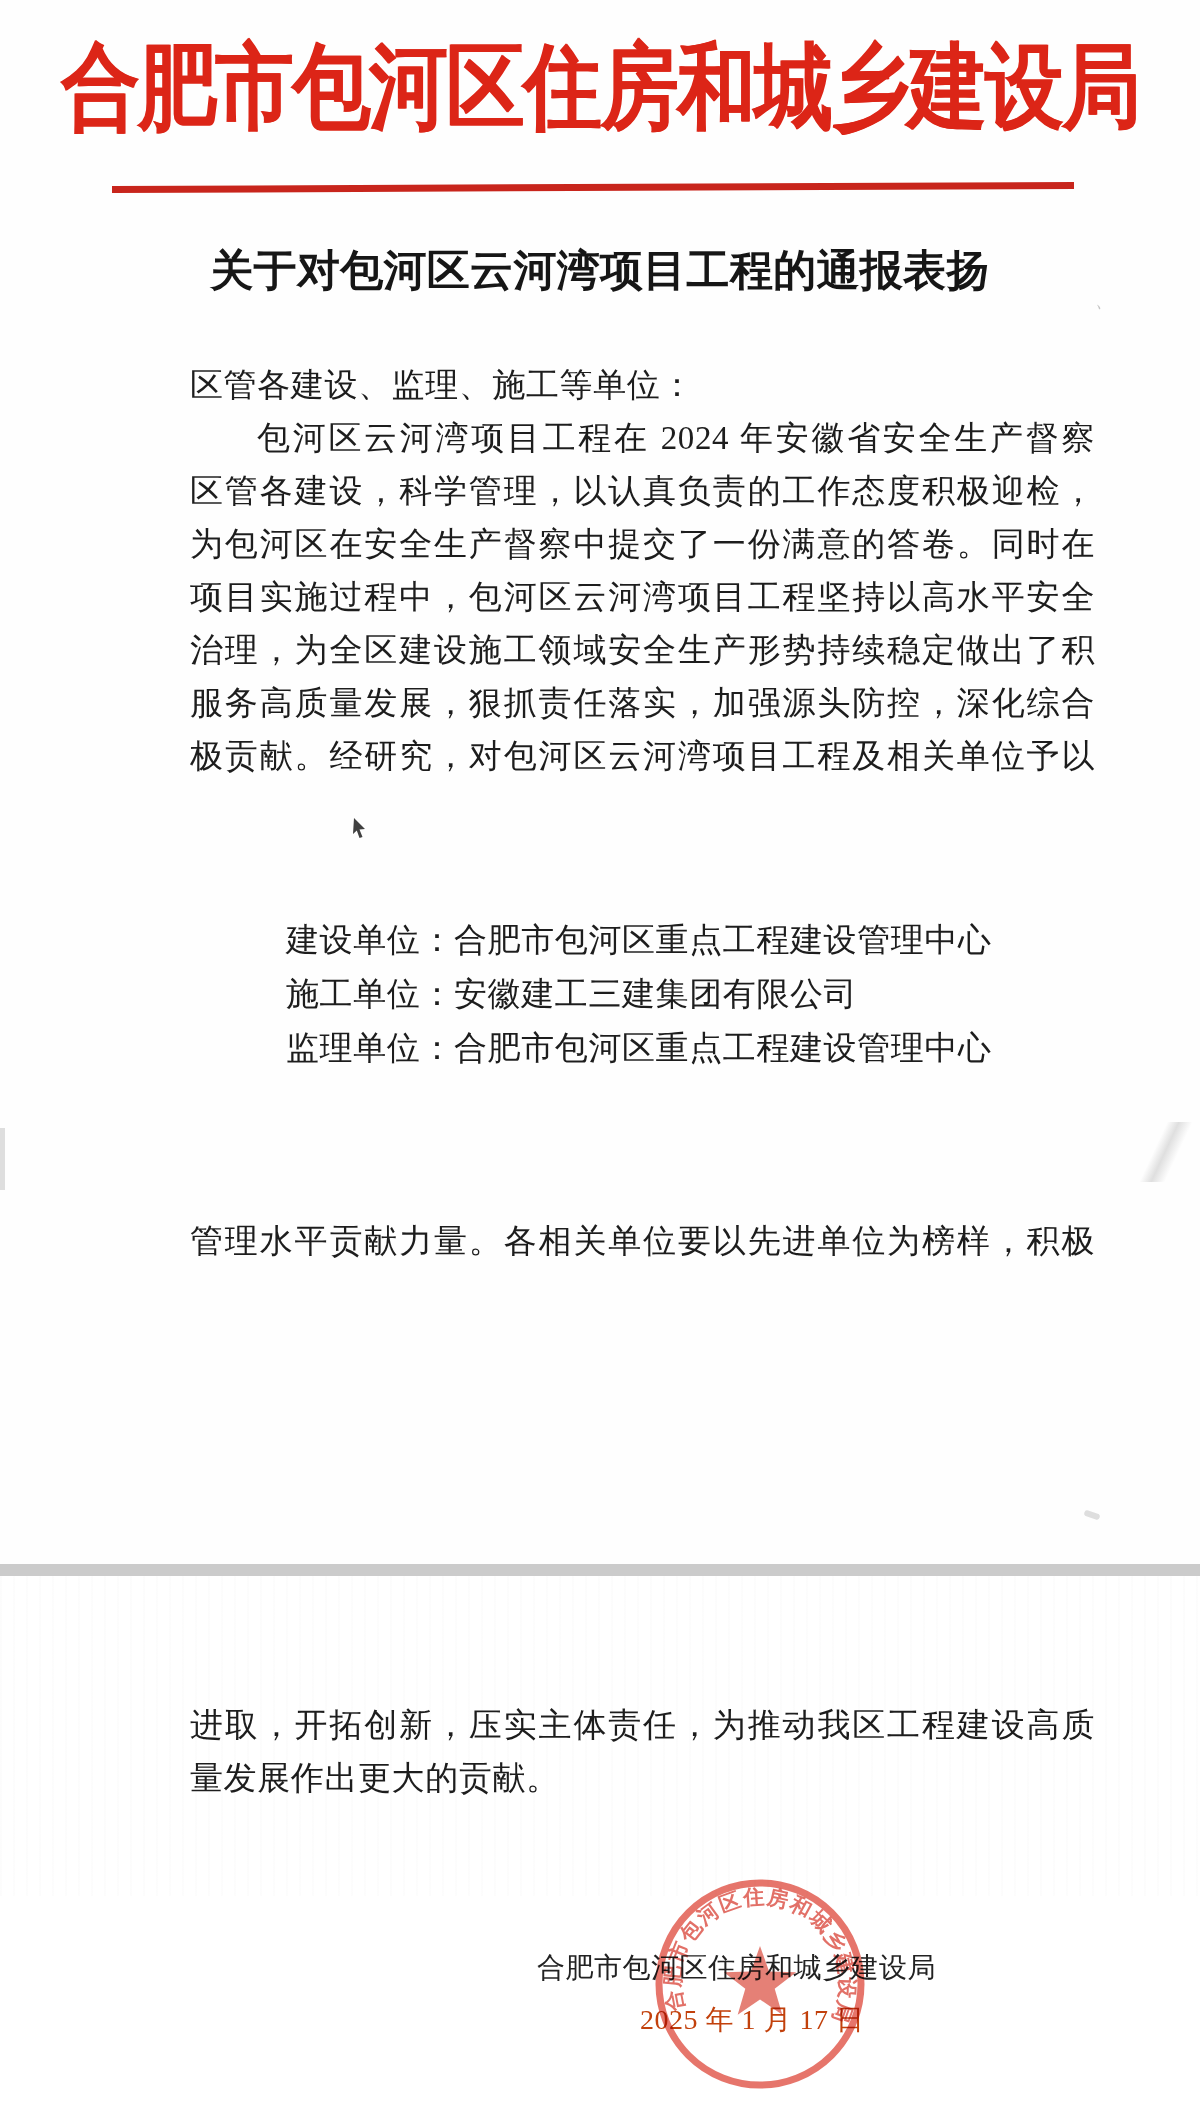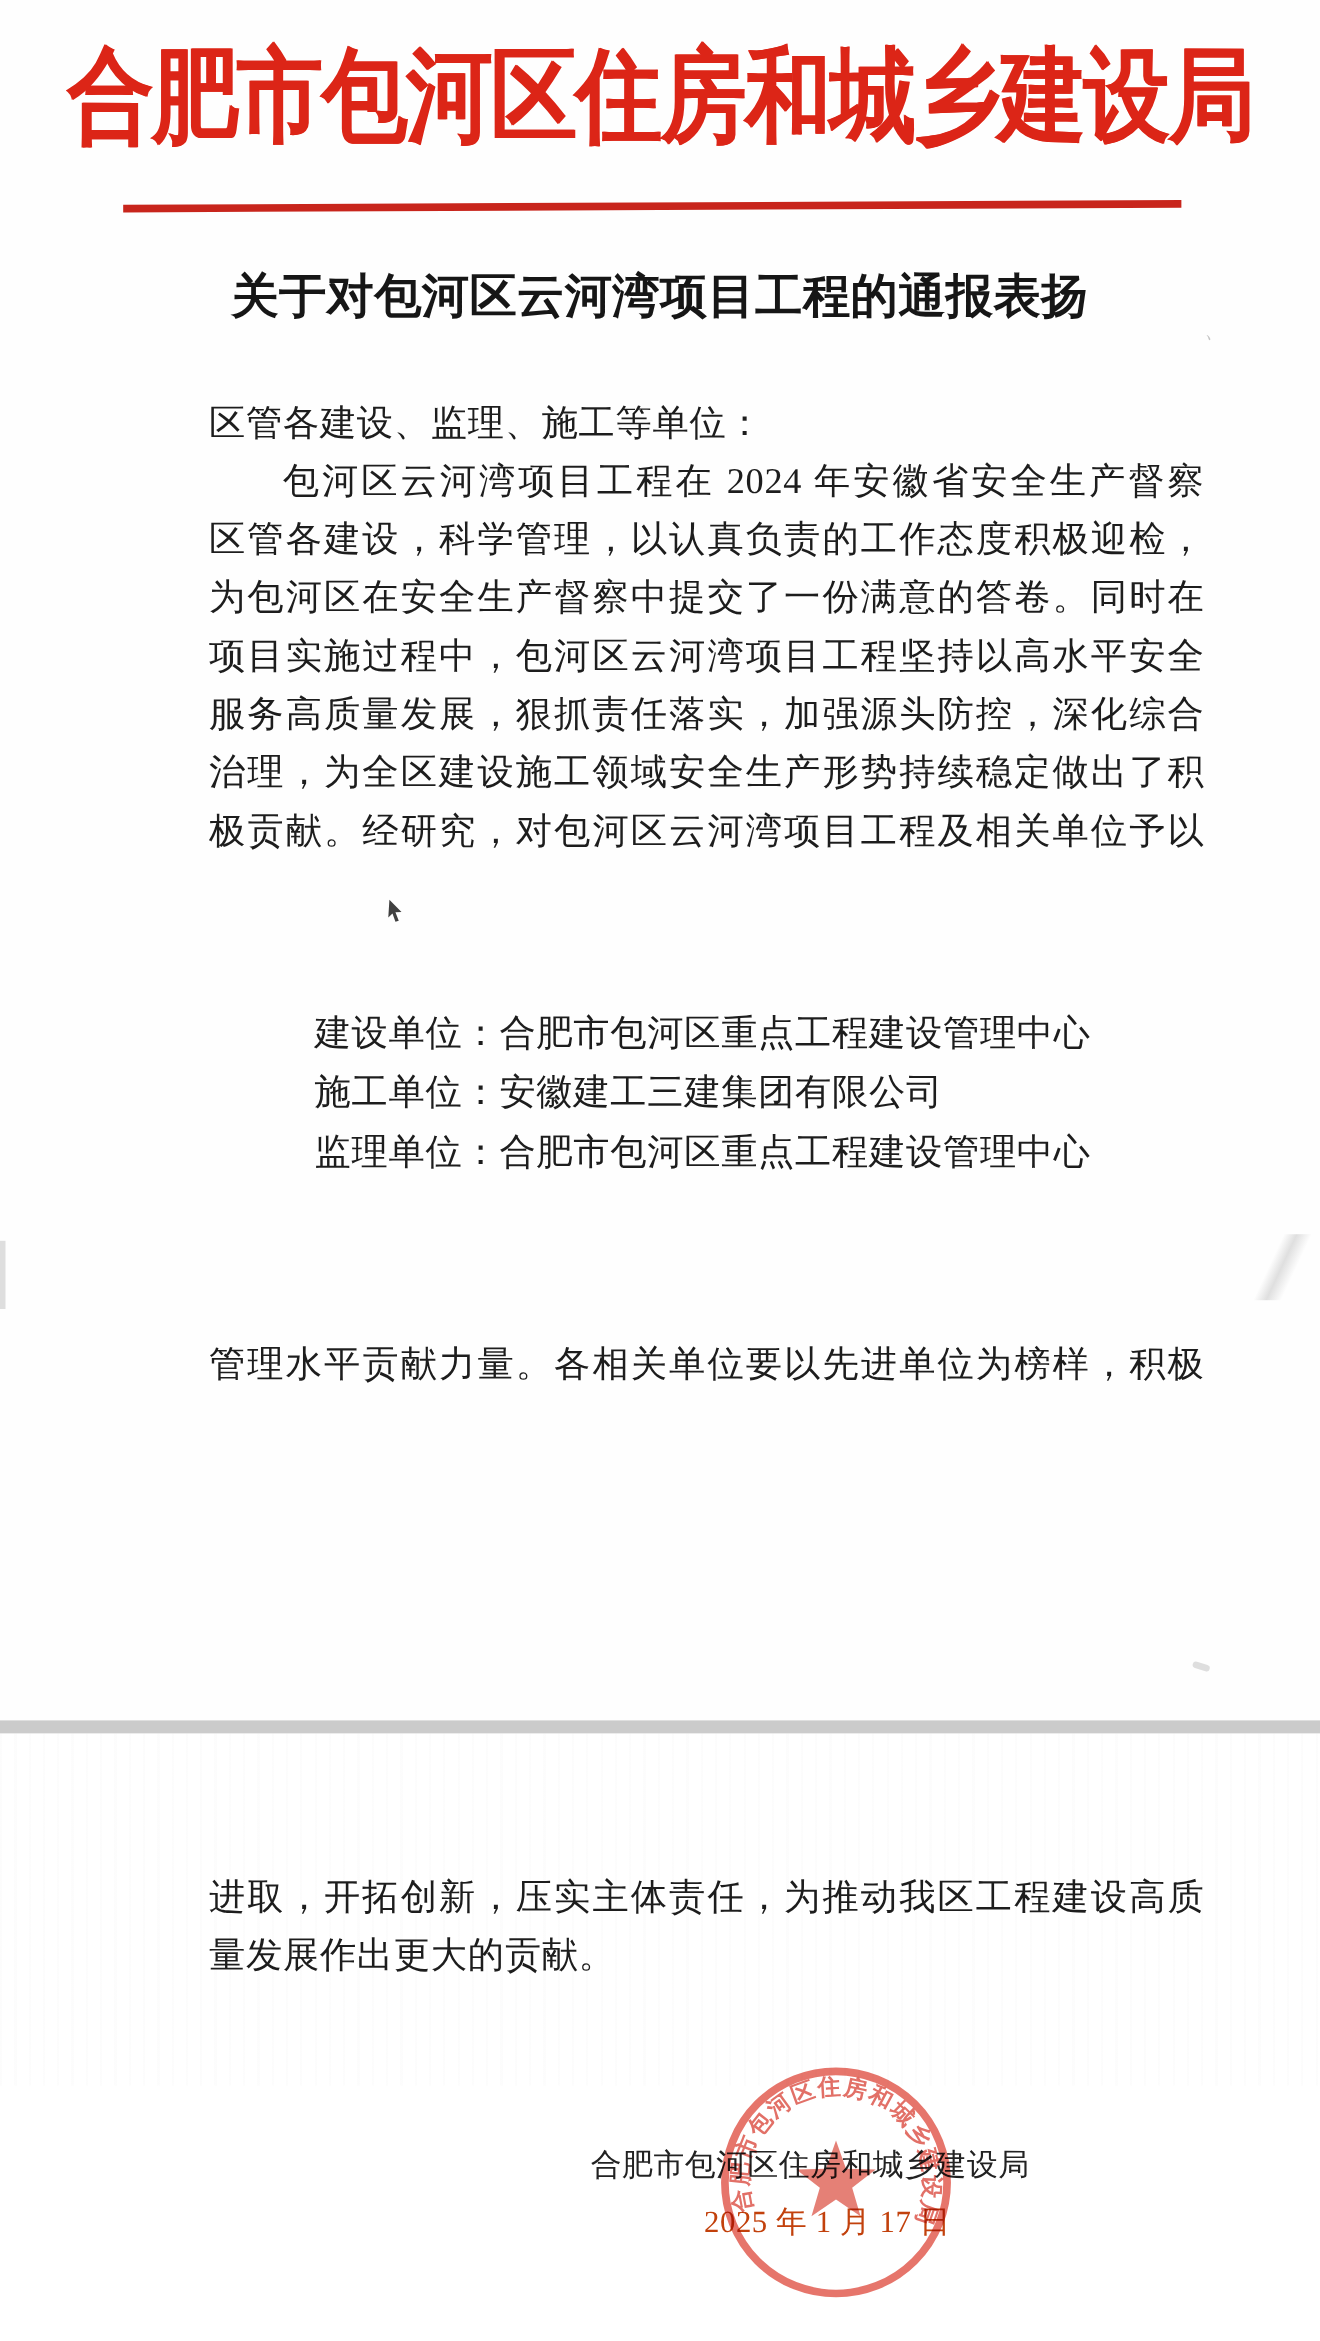--- a/index.html
+++ b/index.html
@@ -70,22 +70,22 @@
 <div class="abs red-rule"></div>
 
 <div class="abs doc-title">关于对包河区云河湾项目工程的通报表扬</div>
 
 <div class="abs para-main bodytext">
   <div class="ln">区管各建设、监理、施工等单位：</div>
   <div class="just ind2">包河区云河湾项目工程在 2024 年安徽省安全生产督察</div>
   <div class="just">区管各建设，科学管理，以认真负责的工作态度积极迎检，</div>
   <div class="just">为包河区在安全生产督察中提交了一份满意的答卷。同时在</div>
   <div class="just">项目实施过程中，包河区云河湾项目工程坚持以高水平安全</div>
+  <div class="just">治理，为全区建设施工领域安全生产形势持续稳定做出了积</div>
   <div class="just">服务高质量发展，狠抓责任落实，加强源头防控，深化综合</div>
-  <div class="just">治理，为全区建设施工领域安全生产形势持续稳定做出了积</div>
   <div class="just">极贡献。经研究，对包河区云河湾项目工程及相关单位予以</div>
 </div>
 
 <div class="abs units-list bodytext">
   <div class="ln">建设单位：合肥市包河区重点工程建设管理中心</div>
   <div class="ln">施工单位：安徽建工三建集团有限公司</div>
   <div class="ln">监理单位：合肥市包河区重点工程建设管理中心</div>
 </div>
 
 <div class="abs para-hope bodytext">

